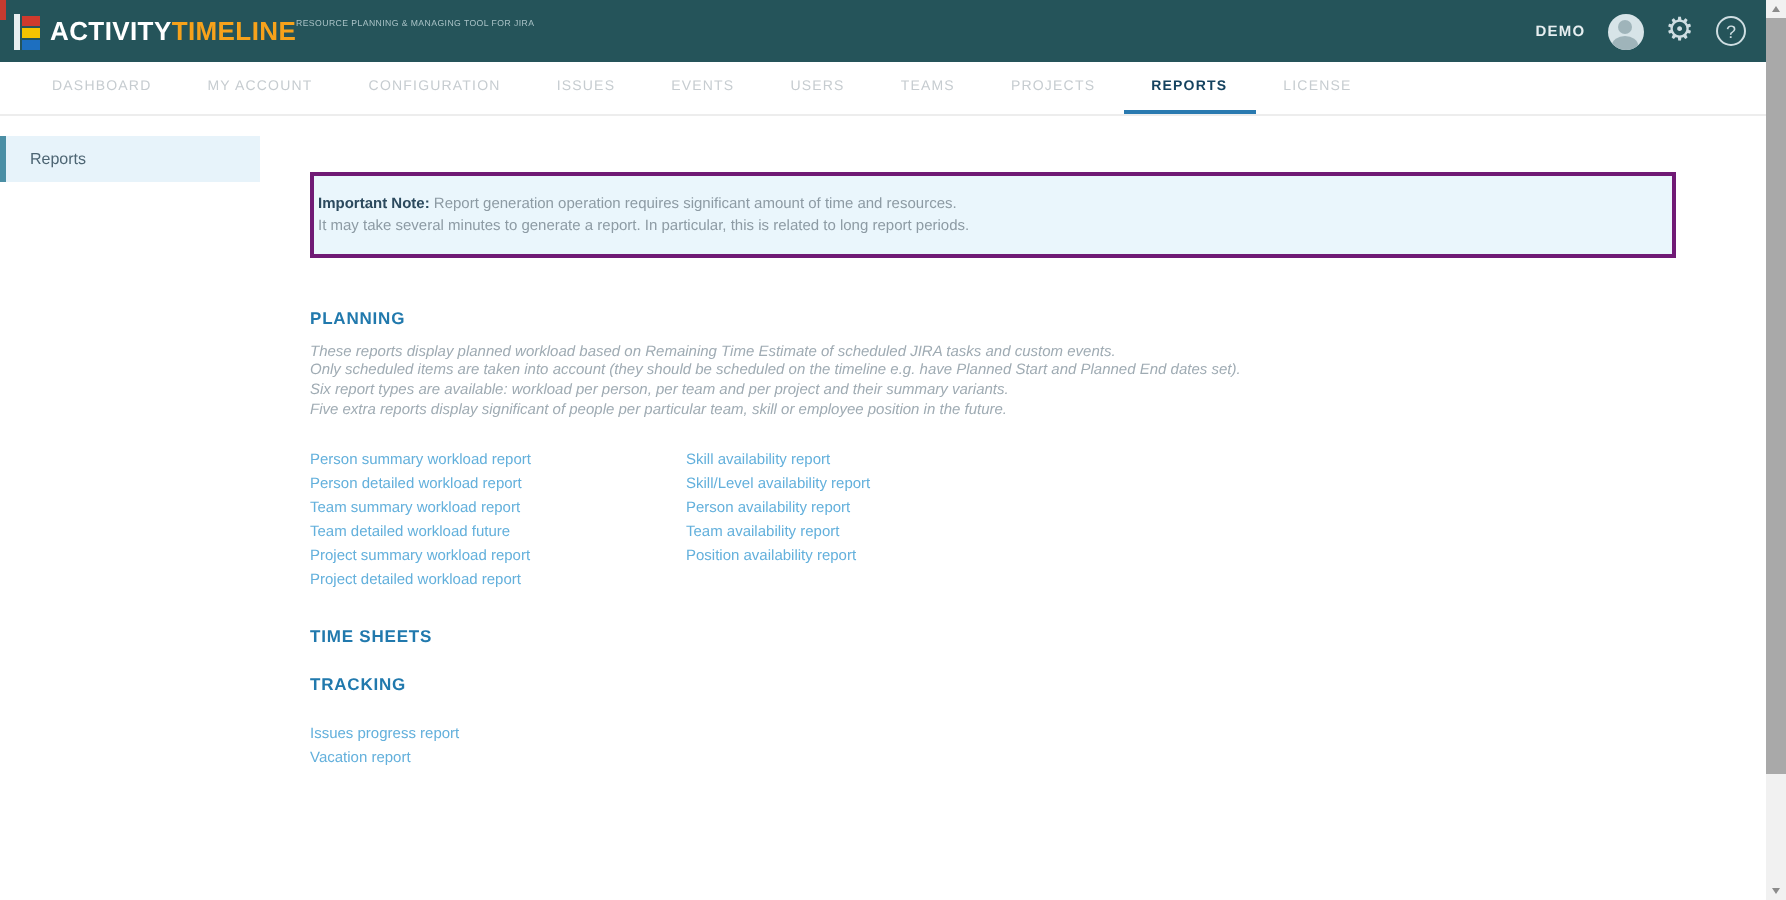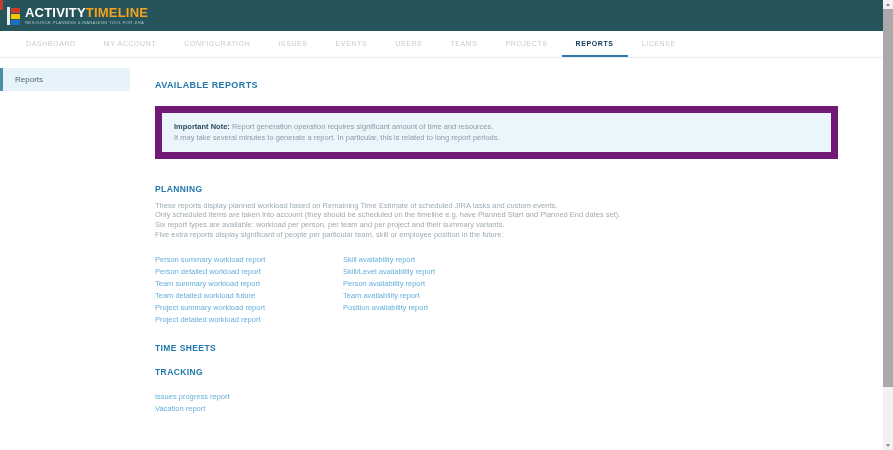--- a/index.html
+++ b/index.html
@@ -10,21 +10,21 @@
   .header { position:absolute; top:0; left:0; width:883px; height:31px;
     background:#25545a; display:flex; align-items:center; }
   .edge-strip { position:absolute; left:0; top:0; width:3px; height:10px; background:#c63b30; }
   .logo-wrap { display:flex; align-items:center; margin-left:7px; }
   .logo-icon { position:relative; width:13px; height:18px; margin-right:5px; }
   .logo-pole { position:absolute; left:0; top:0; width:3px; height:18px; background:#e8eef0; }
   .logo-b { position:absolute; left:4px; width:9px; height:5px; }
   .logo-b.r { top:1px; background:#cf3a2d; }
   .logo-b.y { top:7px; background:#f5c400; }
   .logo-b.b { top:13px; background:#1d6fc0; }
-  .logo-text-block { display:flex; flex-direction:column; line-height:1; }
+  .logo-text-block { display:flex; flex-direction:row; line-height:1; }
   .logo-title { font-size:13px; font-weight:bold; letter-spacing:0.2px; }
   .logo-title .p1 { color:#ffffff; }
   .logo-title .p2 { color:#f7a21b; }
   .logo-tagline { font-size:6px; color:#a9c2c6; letter-spacing:0.3px;
     transform:scale(0.72); transform-origin:left top; white-space:nowrap; margin-top:1px; }
   .header-right { position:absolute; right:10px; top:0; height:31px;
     display:flex; align-items:center; gap:11px; }
   .user-name { color:#e6eef0; font-size:7.5px; font-weight:bold; letter-spacing:0.6px; }
   .avatar { width:18px; height:18px; border-radius:50%; background:#d7e4e8;
     position:relative; overflow:hidden; }
@@ -46,27 +46,27 @@
 
   
   .content { position:absolute; top:58px; left:0; width:883px; height:392px; display:flex; }
   .sidebar { width:130px; flex:0 0 130px; padding-top:10px; }
   .sidebar-item { background:#e7f3fa; border-left:3px solid #4b8fa5; padding:7px 0 7px 12px;
     font-size:8px; color:#4d6573; cursor:pointer; }
   .main { flex:1; padding:22px 45px 0 25px; }
 
   .page-title { color:#2179ad; font-size:9px; font-weight:bold; letter-spacing:0.4px; }
 
-  .note-box { margin-top:16px; background:#eaf6fc; border:7px solid #701a75;
-    padding:8px 12px; font-size:7.5px; line-height:1.5; color:#8d9ba4; }
+  .note-box { margin-top:6px; background:#eaf6fc; border:2px solid #701a75;
+    padding:8px 2px; font-size:7.5px; line-height:1.5; color:#8d9ba4; }
   .note-box .note-bold { color:#2c4a5e; font-weight:bold; }
 
   .section { margin-top:0; }
   .section-title { color:#2179ad; font-size:8.5px; font-weight:bold; letter-spacing:0.4px; }
-  .section-desc { margin-top:7px; }
+  .section-desc { margin-top:7px;font-style:italic; }
   .desc-line { font-size:7.5px; color:#9fabb3; line-height:1.3; }
   .links { margin-top:16px; }
   .links-cols { display:flex; }
   .links-col1 { width:188px; flex:0 0 188px; }
   .links-col2 { flex:1; }
   .report-link { display:block; font-size:7.5px; color:#63b0dc; text-decoration:none;
     margin-bottom:4.5px; line-height:1; cursor:pointer; }
 
   #sec-planning { margin-top:25px; }
   #sec-timesheets { margin-top:15px; }
@@ -94,20 +94,26 @@
       <div class="logo-pole"></div>
       <div class="logo-b r"></div>
       <div class="logo-b y"></div>
       <div class="logo-b b"></div>
     </div>
     <div class="logo-text-block">
       <div class="logo-title"><span class="p1">ACTIVITY</span><span class="p2">TIMELINE</span></div>
       <div class="logo-tagline">RESOURCE PLANNING &amp; MANAGING TOOL FOR JIRA</div>
     </div>
   </div>
+  <div class="header-right">
+    <span class="user-name">DEMO</span>
+    <span class="avatar"></span>
+    <span class="gear">⚙</span>
+    <span class="help">?</span>
+  </div>
 </div>
 
 <div class="nav">
     <div class="tab">DASHBOARD</div>
     <div class="tab">MY ACCOUNT</div>
     <div class="tab">CONFIGURATION</div>
     <div class="tab">ISSUES</div>
     <div class="tab">EVENTS</div>
     <div class="tab">USERS</div>
     <div class="tab">TEAMS</div>
@@ -116,21 +122,20 @@
     <div class="tab">LICENSE</div>
   </div>
 
 <div class="content">
 
   <div class="sidebar">
       <div class="sidebar-item">Reports</div>
     </div>
 
   <div class="main">
-    <div class="page-title">AVAILABLE REPORTS</div>
 
     <div class="note-box">
       <div><span class="note-bold">Important Note:</span><span> Report generation operation requires significant amount of time and resources.</span></div>
       <div>It may take several minutes to generate a report. In particular, this is related to long report periods.</div>
     </div>
 
     <div class="section" id="sec-planning">
       <div class="section-title">PLANNING</div>
       <div class="section-desc">
           <div class="desc-line">These reports display planned workload based on Remaining Time Estimate of scheduled JIRA tasks and custom events.</div>

